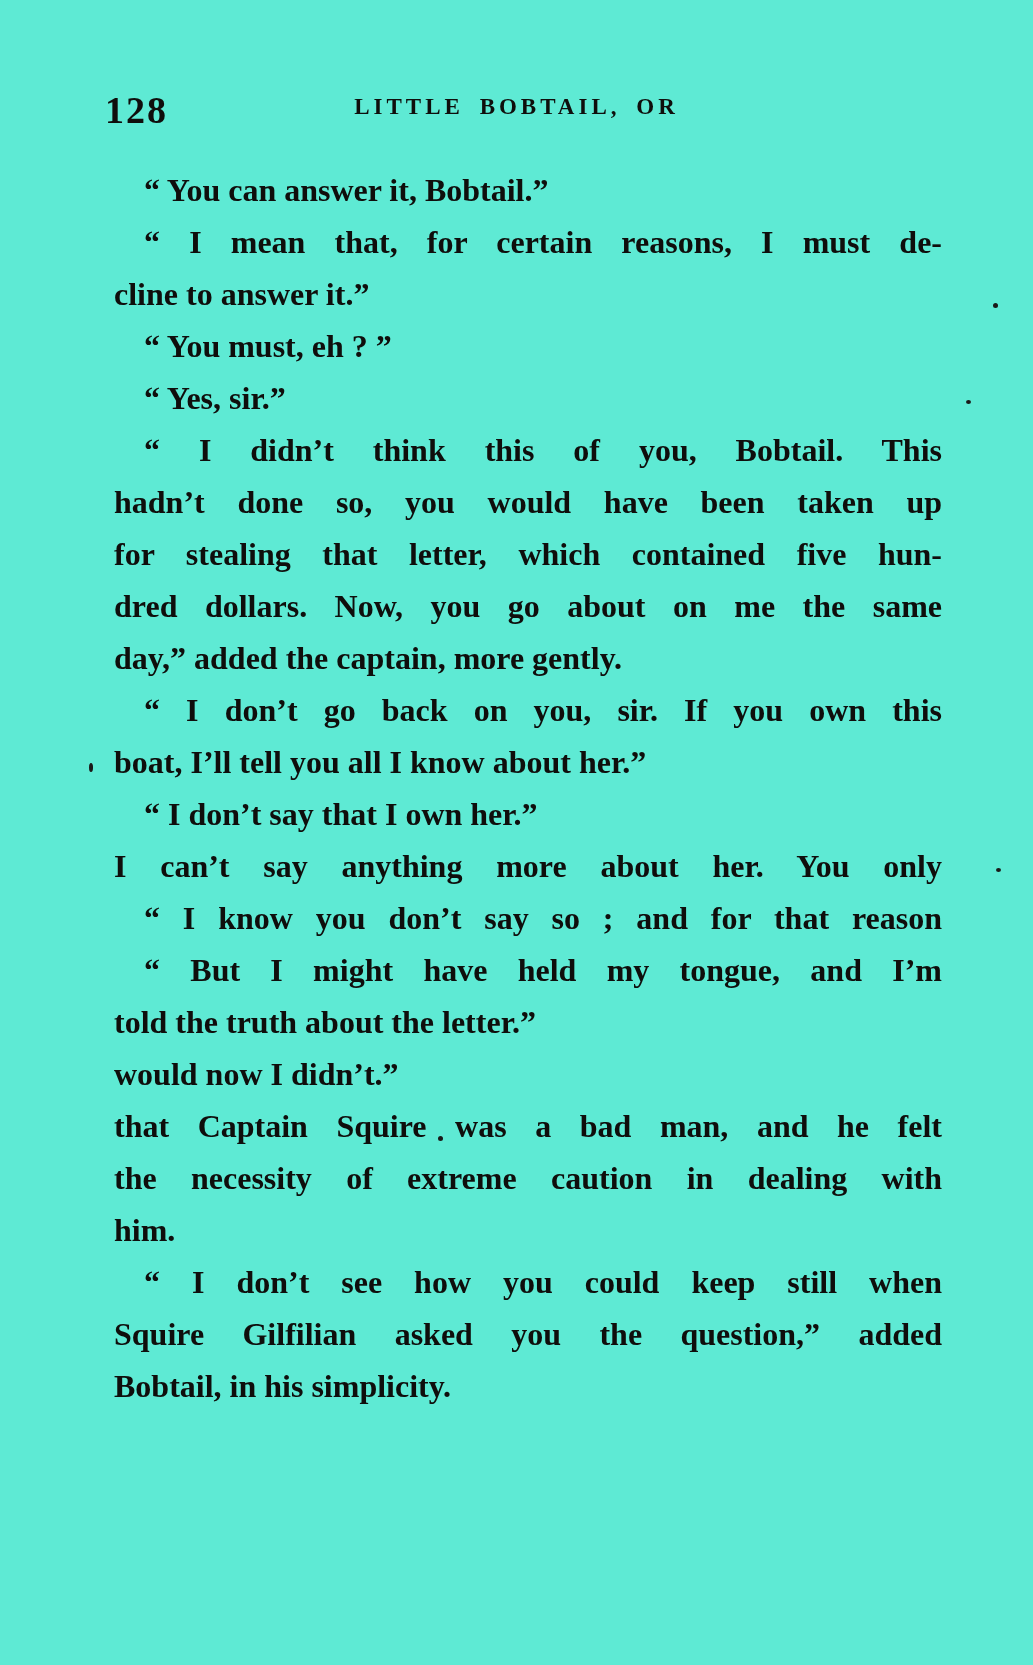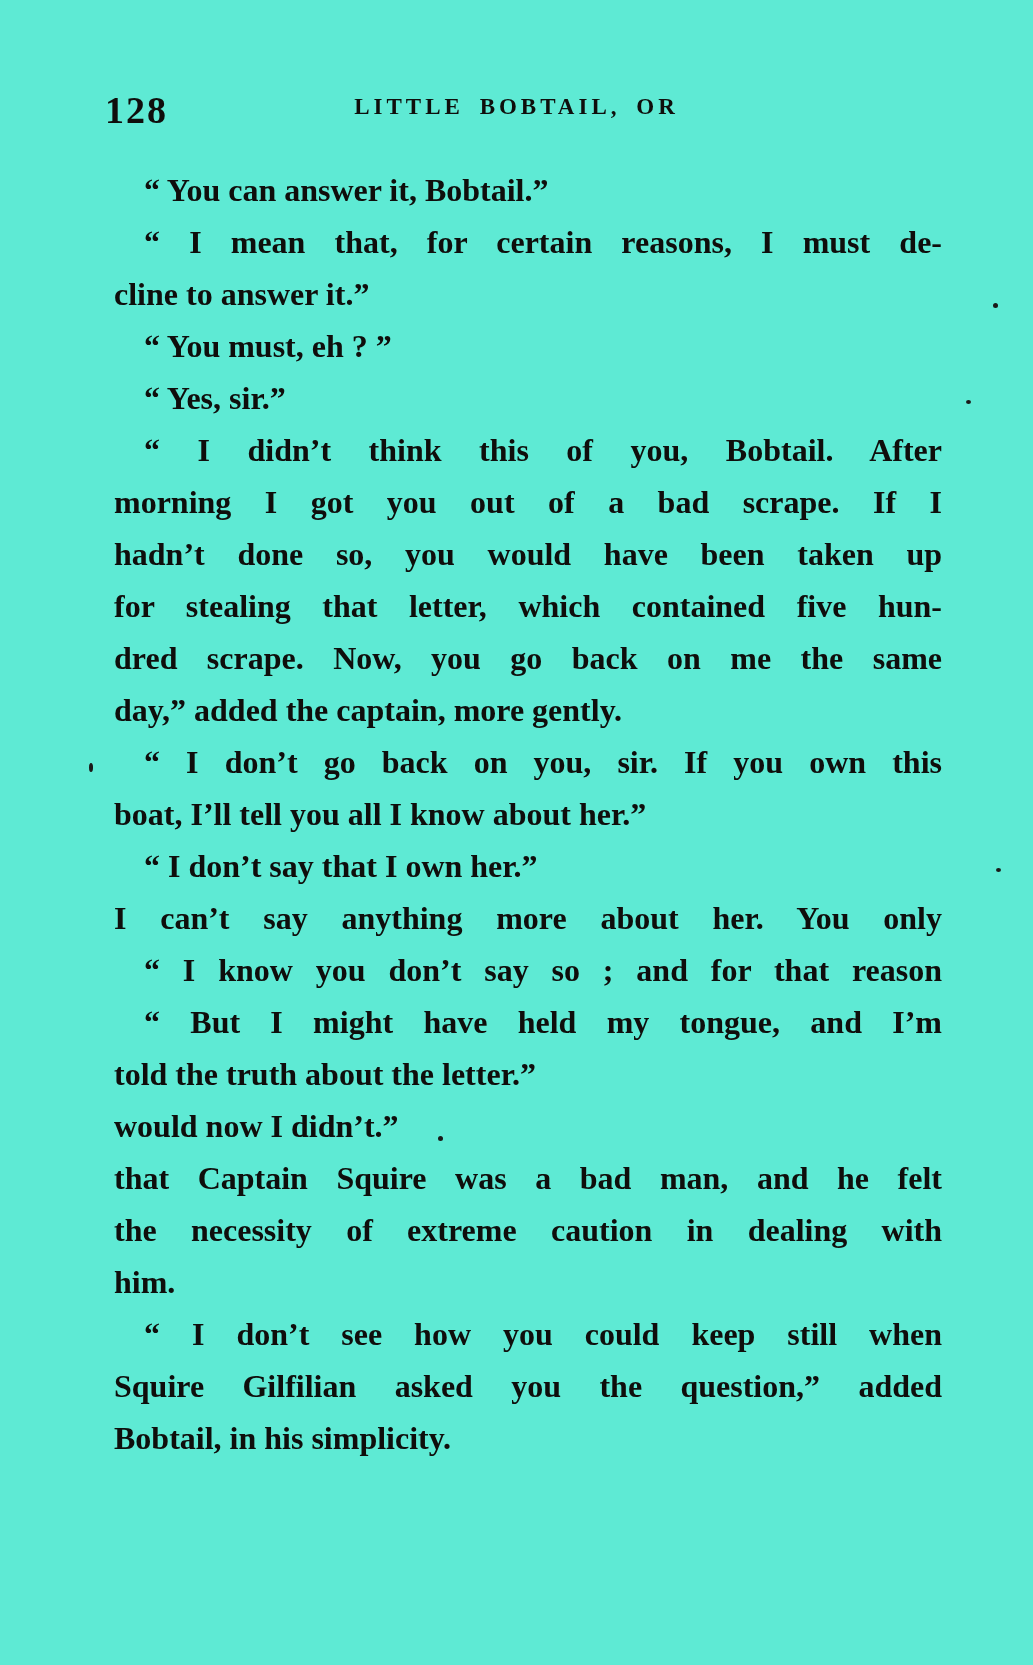--- a/index.html
+++ b/index.html
@@ -77,25 +77,24 @@
   <div class="page-number">128</div>
 
   <div class="running-title">LITTLE BOBTAIL, OR</div>
 
   <div class="text-block">
       <div class="line indent end">“ You can answer it, Bobtail.”</div>
       <div class="line indent">“ I mean that, for certain reasons, I must de-</div>
       <div class="line end">cline to answer it.”</div>
       <div class="line indent end">“ You must, eh ? ”</div>
       <div class="line indent end">“ Yes, sir.”</div>
-      <div class="line indent">“ I didn’t think this of you, Bobtail. After</div>
-      <div class="line">morning I got you out of a bad scrape. If I</div>
+      <div class="line indent">“ I didn’t think this of you, Bobtail. This</div>
       <div class="line">hadn’t done so, you would have been taken up</div>
       <div class="line">for stealing that letter, which contained five hun-</div>
-      <div class="line">dred scrape. Now, you go back on me the same</div>
+      <div class="line">dred dollars. Now, you go about on me the same</div>
       <div class="line end">day,” added the captain, more gently.</div>
       <div class="line indent">“ I don’t go back on you, sir. If you own this</div>
       <div class="line end">boat, I’ll tell you all I know about her.”</div>
       <div class="line indent end">“ I don’t say that I own her.”</div>
       <div class="line">I can’t say anything more about her. You only</div>
       <div class="line indent">“ I know you don’t say so ; and for that reason</div>
       <div class="line indent">“ But I might have held my tongue, and I’m</div>
       <div class="line end">told the truth about the letter.”</div>
       <div class="line end">would now I didn’t.”</div>
       <div class="line">that Captain Squire was a bad man, and he felt</div>

